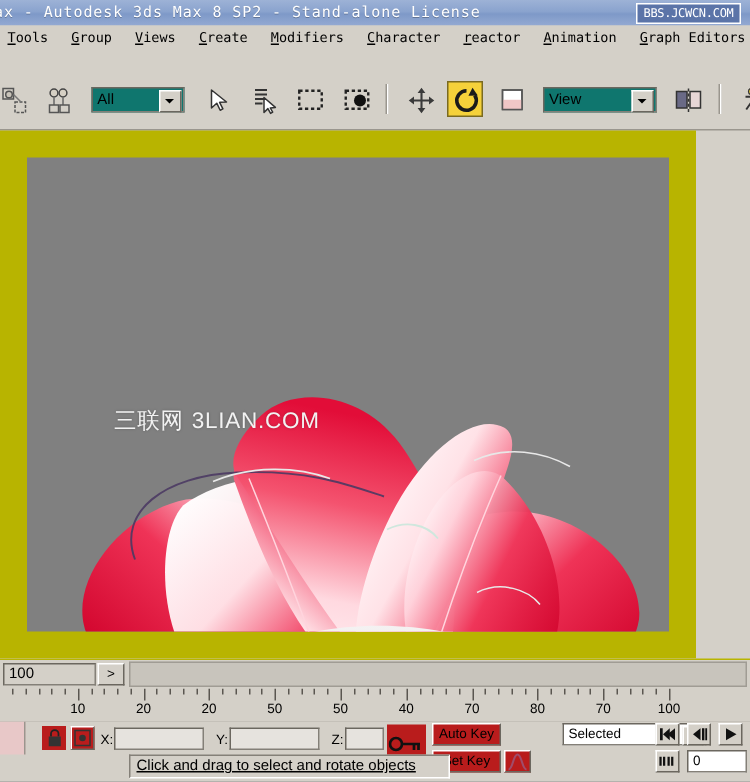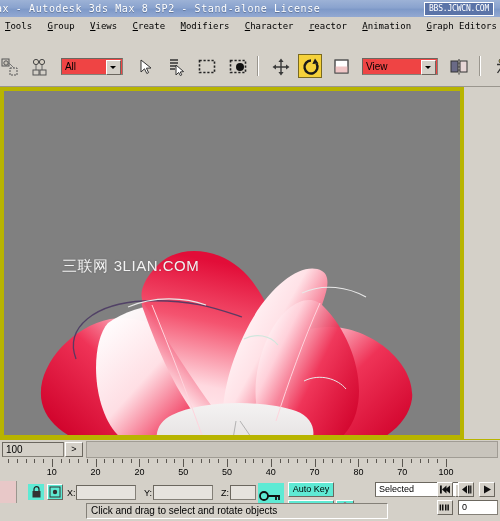--- a/index.html
+++ b/index.html
@@ -54,37 +54,37 @@
   }
   .tbtn.on{
     background:#f5d13a;border:1px solid #7a6a20;
   }
   .tbtn svg{position:absolute;left:2px;top:2px;}
   .sep{display:inline-block;vertical-align:middle;width:1px;height:20px;
     background:#9a968e;margin:0 3px;border-right:1px solid #fff;}
   .combo{
     display:inline-block;vertical-align:middle;height:17px;
     border:1px solid #848078;border-top-color:#6b675f;border-left-color:#6b675f;
-    background:#ef4444;position:relative;box-sizing:border-box;
+    background:#0f766e;position:relative;box-sizing:border-box;
     font-size:10px;color:#000;line-height:15px;padding-left:3px;
   }
   .combo .arrow{
     position:absolute;right:1px;top:1px;width:13px;height:13px;
     background:#d4d0c8;border:1px solid #fff;border-right-color:#6b675f;border-bottom-color:#6b675f;
   }
   .combo .arrow::after{
     content:"";position:absolute;left:3px;top:5px;
     border-left:3px solid transparent;border-right:3px solid transparent;
     border-top:3px solid #000;
   }
 
   
   .vpwrap{
     position:absolute;left:0;top:87px;width:464px;height:352px;
-    background:#b8b400;padding:4px;box-sizing:border-box;
+    background:#b8b400;padding:18px;box-sizing:border-box;
   }
   .vp{
     position:relative;width:100%;height:100%;
     background:#808080;overflow:hidden;
   }
   .watermark{
     position:absolute;left:58px;top:166px;
     font-size:15px;color:#f2f2f2;letter-spacing:.5px;
     font-family:"DejaVu Sans", sans-serif;
     text-shadow:0 0 2px rgba(0,0,0,.25);
@@ -151,21 +151,21 @@
   
   .bottom{
     position:absolute;left:0;top:481px;width:500px;height:40px;background:#d4d0c8;
     overflow:hidden;
   }
   .swatch{
     position:absolute;left:0;top:0;width:16px;height:22px;background:#e8c8c8;
     border-right:1px solid #9a968e;
   }
   .bbtn{
-    position:absolute;background:#5eead4;
+    position:absolute;background:#b91c1c;
     border:1px solid #fff;border-right-color:#6b675f;border-bottom-color:#6b675f;
     font-size:9px;color:#000;text-align:center;box-sizing:border-box;cursor:default;
     font-family:"Liberation Sans",sans-serif;
   }
   .bfield{
     position:absolute;background:#e6e3de;
     border:1px solid #848078;border-top-color:#6b675f;border-left-color:#6b675f;
     font-size:9px;color:#000;box-sizing:border-box;padding-left:3px;line-height:13px;
   }
   .blabel{position:absolute;font-size:9px;color:#000;}
@@ -176,24 +176,24 @@
   }
   .bcombo .arrow{
     position:absolute;right:1px;top:1px;width:12px;height:11px;background:#d4d0c8;
     border:1px solid #fff;border-right-color:#6b675f;border-bottom-color:#6b675f;
   }
   .bcombo .arrow::after{
     content:"";position:absolute;left:2px;top:4px;
     border-left:3px solid transparent;border-right:3px solid transparent;border-top:3px solid #000;
   }
   .statusbar{
-    position:absolute;left:86px;top:22px;width:302px;height:16px;
+    position:absolute;left:86px;top:22px;width:214px;height:16px;
     background:#d4d0c8;border:1px solid #848078;border-right-color:#fff;border-bottom-color:#fff;
     font-size:10px;line-height:14px;color:#000;padding-left:4px;box-sizing:border-box;
-    overflow:hidden;white-space:nowrap;
+    overflow:hidden;white-space:nowrap;text-decoration:underline;
   }
   .vcr{position:absolute;width:16px;height:15px;background:#d4d0c8;
     border:1px solid #fff;border-right-color:#6b675f;border-bottom-color:#6b675f;
     box-sizing:border-box;}
   .vcr svg{position:absolute;left:1px;top:1px;}
 </style>
 </head>
 <body>
 
 <div id="app">

